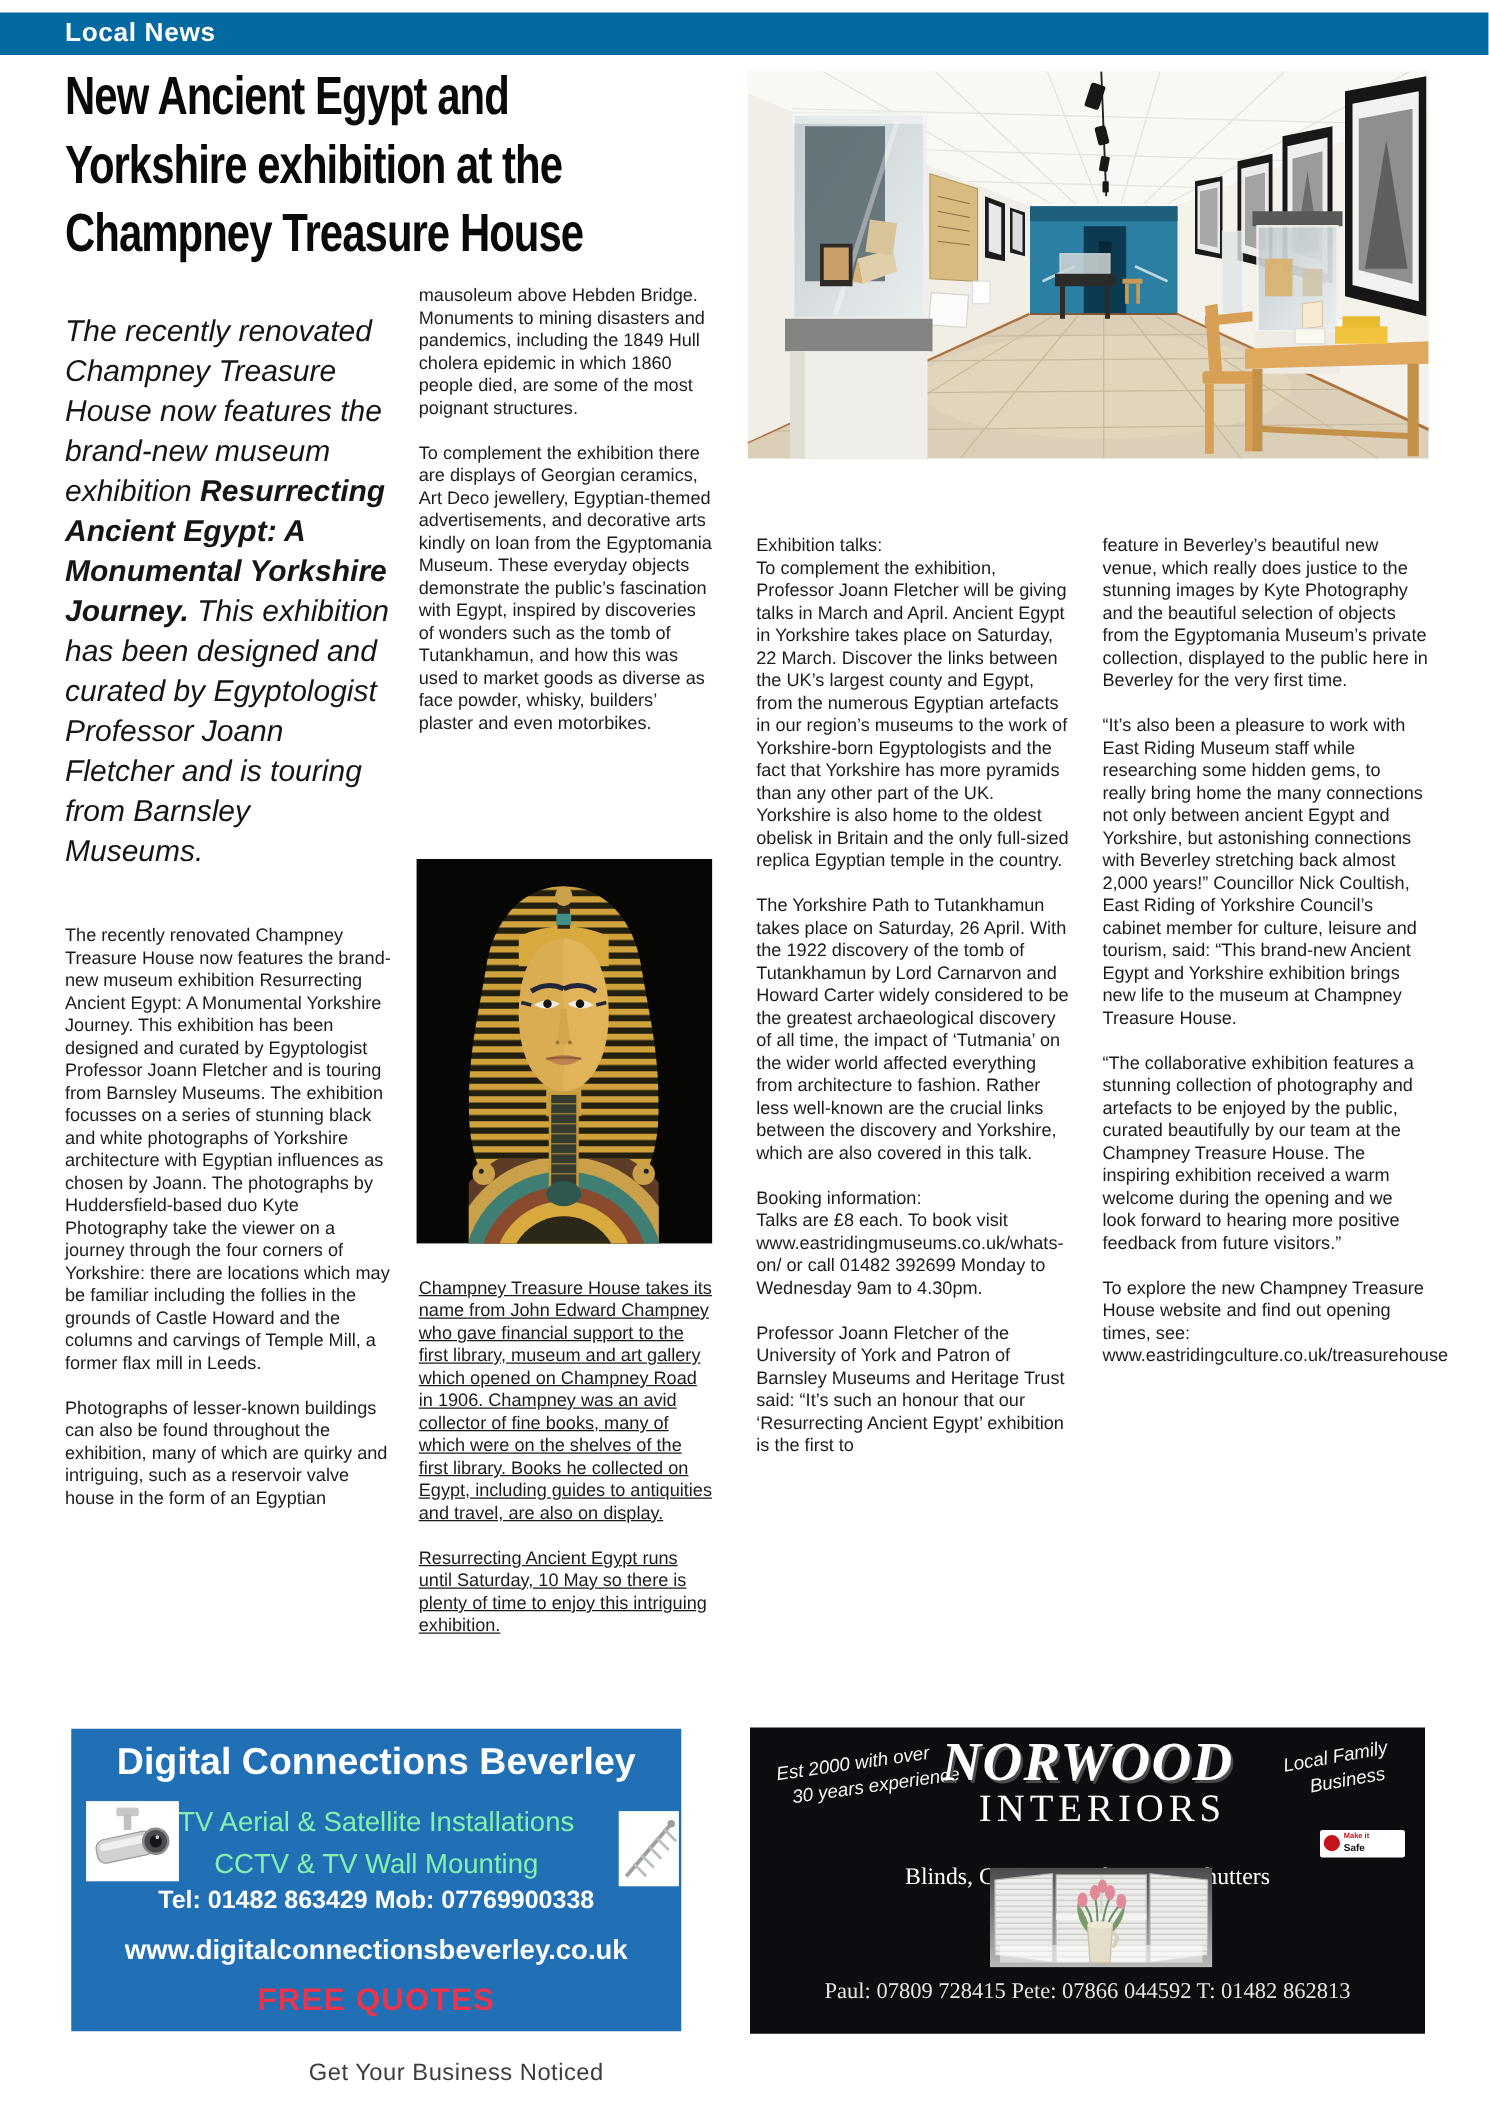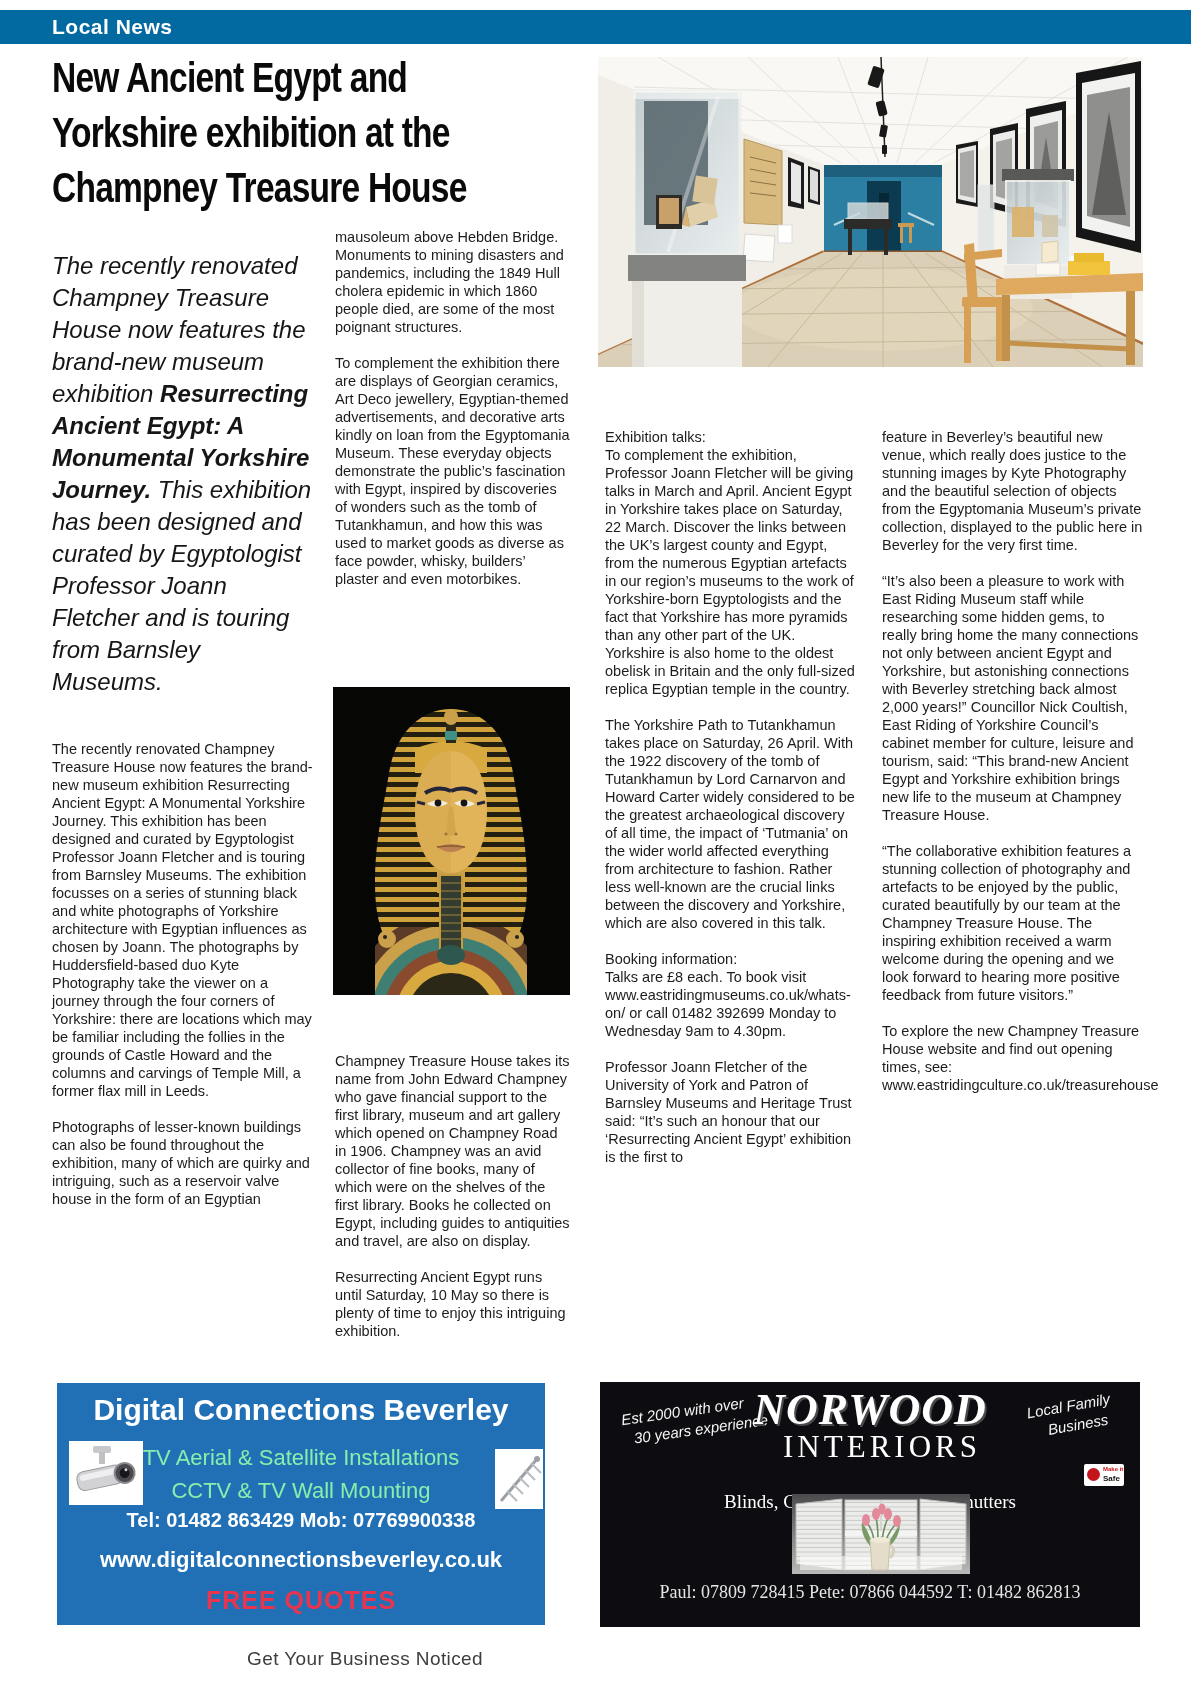--- a/index.html
+++ b/index.html
@@ -18,21 +18,21 @@
   .gallery{left:598px;top:57px;width:545px;height:310px;}
   .tut{left:333px;top:687px;width:237px;height:308px;}
   
   .col{position:absolute;font-size:14.5px;line-height:18px;}
   .col p{margin:0 0 18px 0;}
   .col p.label{margin-bottom:0;}
   .lede{position:absolute;left:52px;top:226px;width:262px;font-style:italic;font-size:24px;line-height:32px;color:#161616;}
   .lede .strong{font-weight:bold;}
   .col1-body{left:52px;top:740px;width:262px;}
   .col2-top{left:335px;top:228px;width:237px;}
-  .col2-bottom{left:335px;top:1052px;width:237px;}
+  .col2-bottom{left:335px;top:1022px;width:237px;text-decoration:underline;}
   .col3{left:605px;top:428px;width:250px;}
   .col4{left:882px;top:428px;width:261px;}
   
   .ad{position:absolute;}
   .ad-digital{left:57px;top:1383px;width:488px;height:242px;background:#2170b6;color:#fff;}
   .dc-row{position:absolute;left:0;width:100%;text-align:center;white-space:nowrap;}
   .dc-title{top:10px;font-size:30px;font-weight:bold;}
   .dc-line{font-size:22px;color:#86efac;}
   .dc-line1{top:62px;}
   .dc-line2{top:95px;}
@@ -48,21 +48,21 @@
   .nw-name1{position:absolute;left:0;top:2px;width:100%;text-align:center;font-family:"Liberation Serif",serif;
             font-style:italic;font-weight:bold;font-size:44px;letter-spacing:1px;text-shadow:2px 2px 0 #4a4a4a;}
   .nw-name2{position:absolute;left:0;top:47px;width:100%;text-align:center;font-family:"Liberation Serif",serif;
             font-size:31px;letter-spacing:4px;padding-left:12px;}
   .nw-note{position:absolute;font-style:italic;font-size:15px;line-height:20px;color:#f4f4f2;}
   .nw-est{left:22px;top:18px;transform:rotate(-8deg);}
   .nw-est .l2{display:block;margin-left:10px;}
   .nw-family{right:28px;top:14px;transform:rotate(-10deg);}
   .nw-family .l2{display:block;margin-left:18px;}
   .nw-services{position:absolute;left:0;top:81px;width:100%;text-align:center;font-family:"Liberation Serif",serif;font-size:19px;margin-top:28px;}
-  .nw-badge{position:absolute;right:16px;top:82px;width:40px;height:22px;background:#fff;border-radius:2px;margin-left:32px;}
+  .nw-badge{position:absolute;right:16px;top:82px;width:68px;height:22px;background:#fff;border-radius:2px;margin-left:32px;}
   .nw-badge .dot{position:absolute;left:3px;top:4px;width:13px;height:13px;border-radius:50%;background:#c4151c;}
   .nw-badge .t1{position:absolute;left:19px;top:2px;font-size:6px;color:#c4151c;font-weight:bold;}
   .nw-badge .t2{position:absolute;left:19px;top:10px;font-size:8px;color:#141414;font-weight:bold;}
   .nw-photo{left:192px;top:112px;width:178px;height:80px;}
   .nw-contacts{position:absolute;left:0;top:200px;width:100%;text-align:center;font-family:"Liberation Serif",serif;
                font-size:18px;color:#e5e5e5;white-space:nowrap;}
   .nw-email{position:absolute;left:0;top:223px;width:100%;text-align:center;font-family:"Liberation Serif",serif;
             font-size:18px;color:#efefef;}
   
   .footer-issue{position:absolute;left:57px;top:1726px;font-size:20px;font-weight:bold;color:#101010;}

